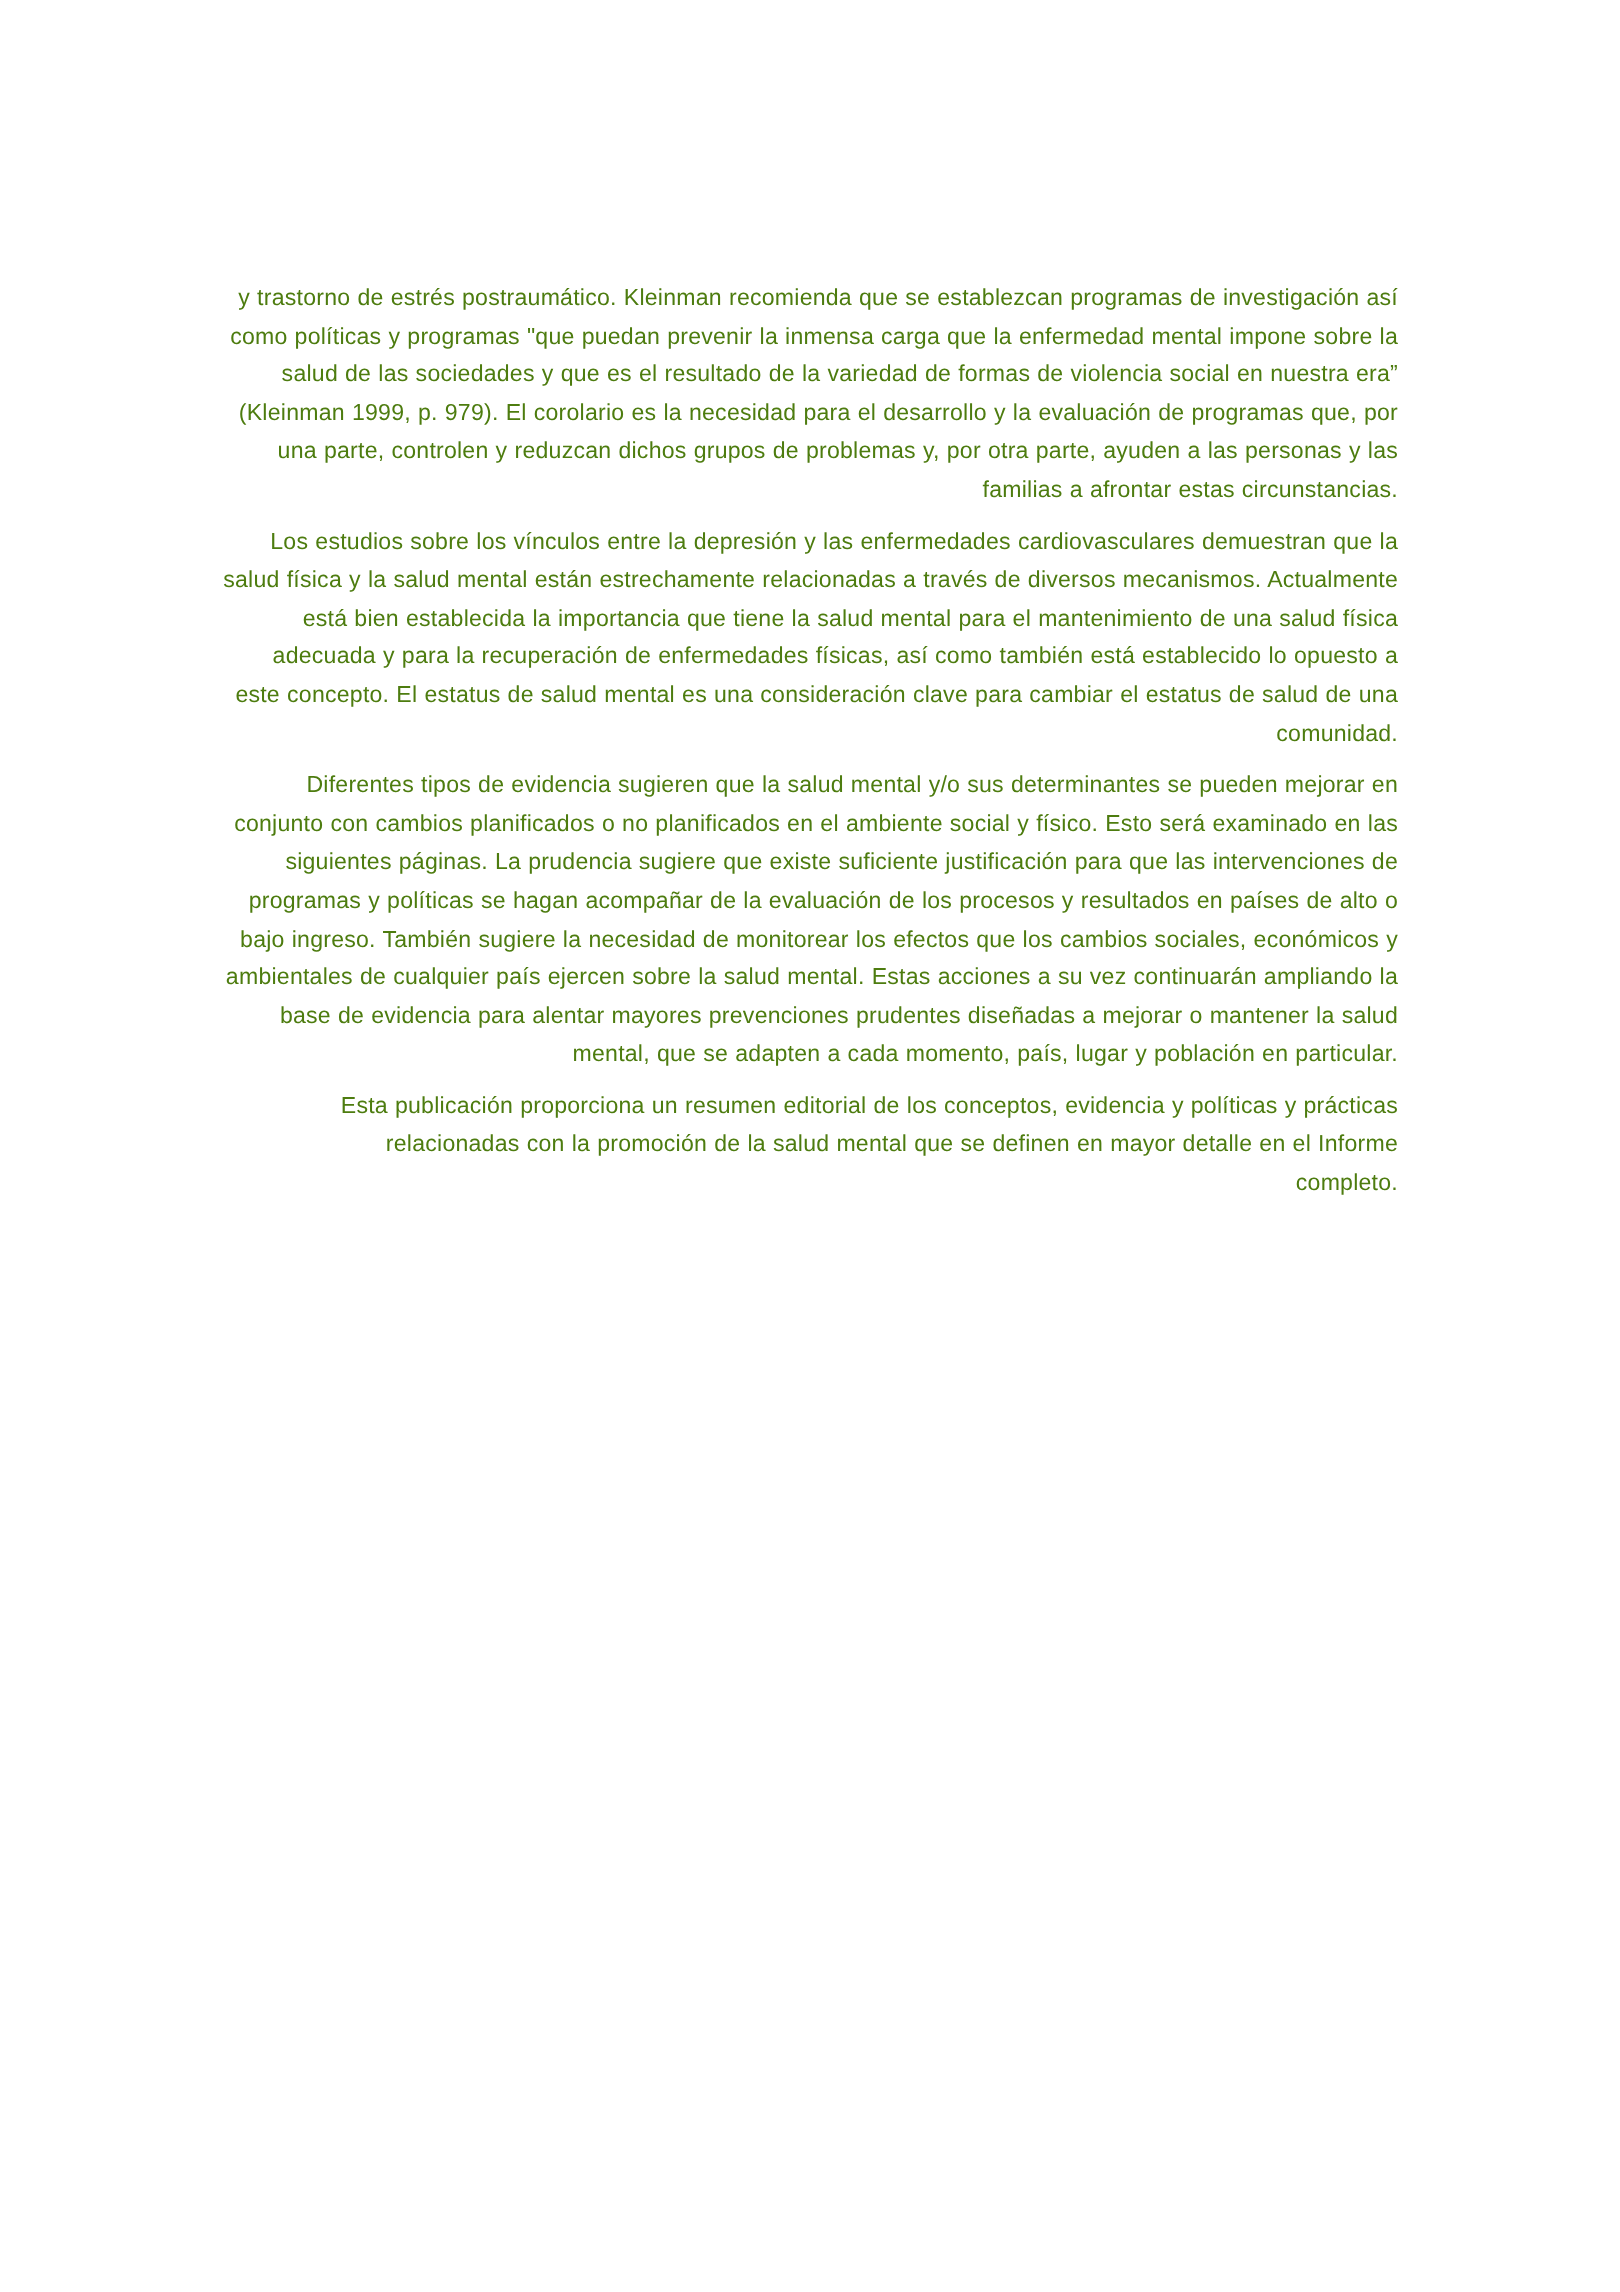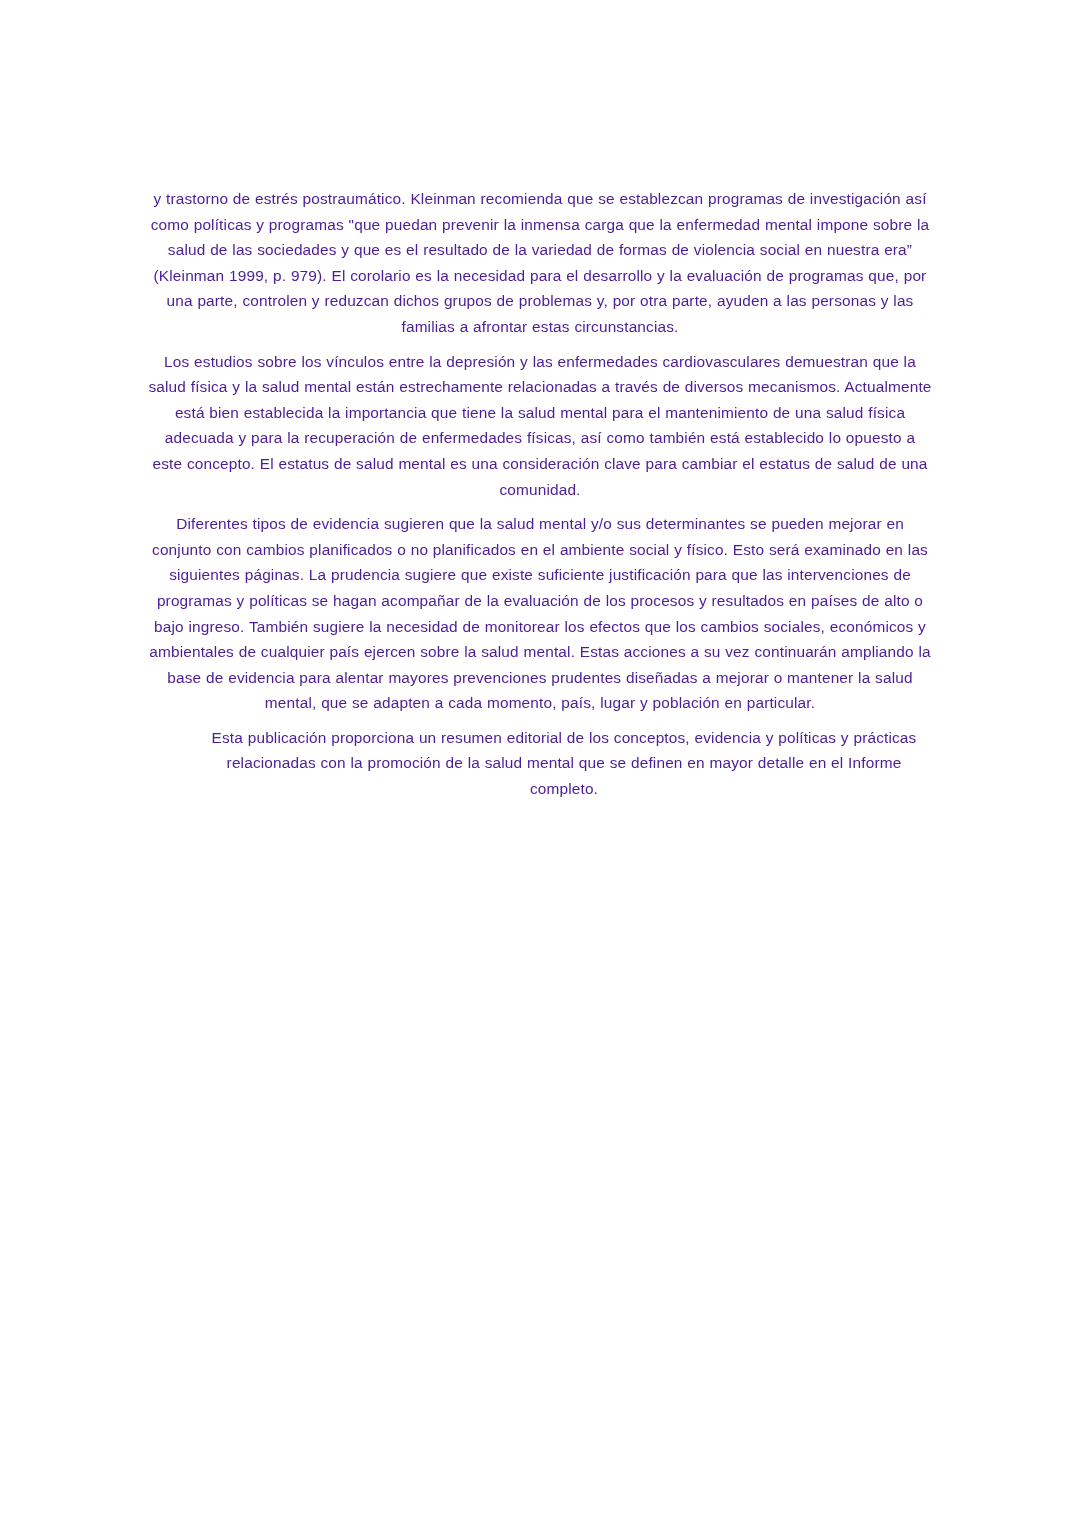--- a/index.html
+++ b/index.html
@@ -19,24 +19,24 @@
     background: #ffffff;
     box-sizing: border-box;
   }
   .content {
     position: absolute;
     left: 148px;
     top: 186px;
     width: 784px;
   }
   .para {
-    color: #4c1d95;
+    color: #4d7c0f;
     font-size: 15.4px;
     line-height: 25.6px;
-    text-align: center;
+    text-align: right;
     margin: 0 0 9px 0;
     letter-spacing: 0.01em;
     word-spacing: 0.02em;
   }
   .para:last-child {
     margin-bottom: 0;
     margin-left: 48px;
   }
 </style>
 </head>

